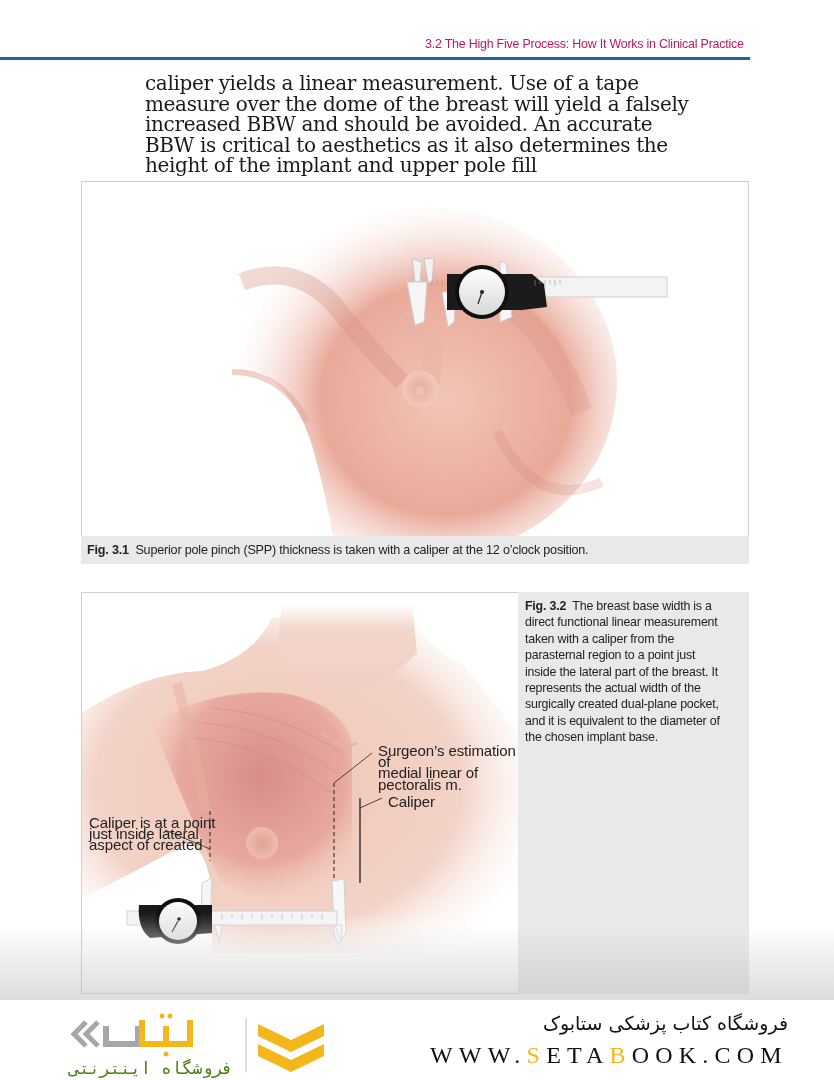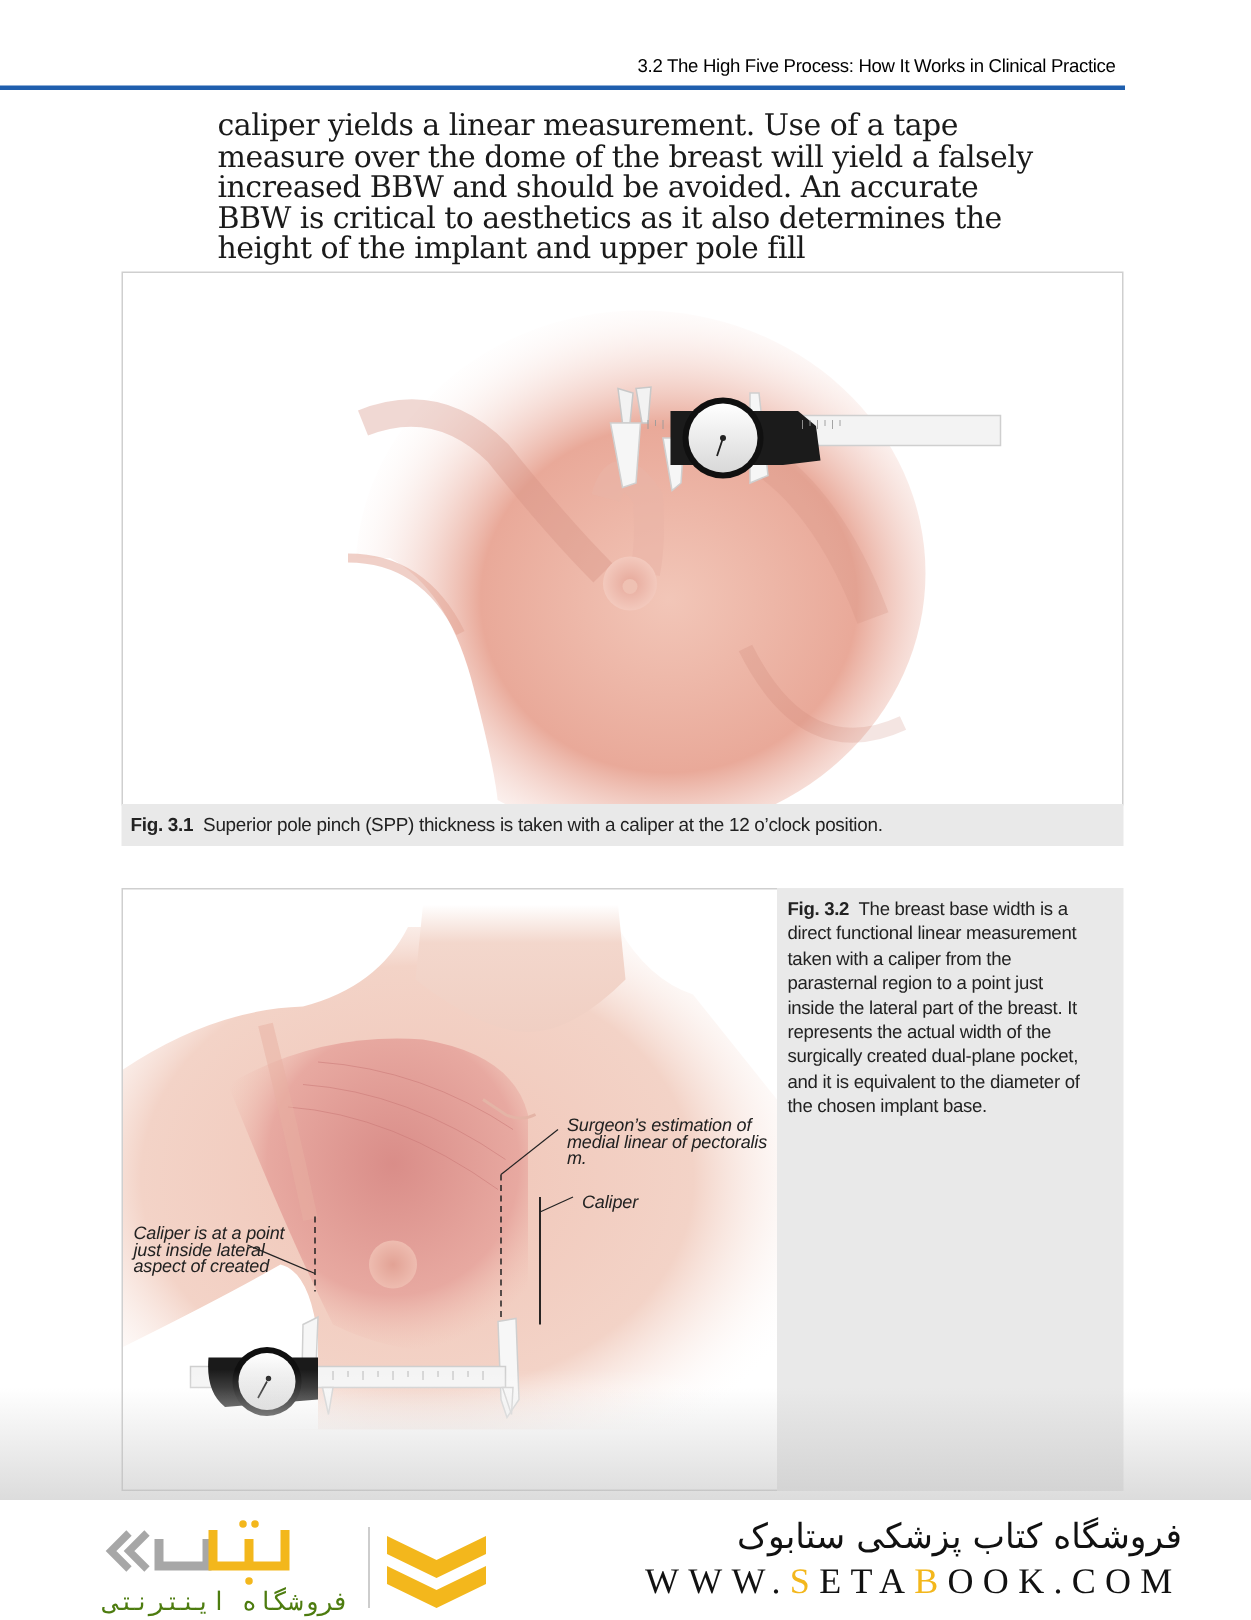--- a/index.html
+++ b/index.html
@@ -1,30 +1,30 @@
 <!DOCTYPE html>
 <html><head>
 <meta charset="utf-8">
 <style>
   html, body { margin: 0; padding: 0; }
   body { width: 834px; height: 1080px; position: relative; background: #ffffff; overflow: hidden; font-family: "DejaVu Sans", sans-serif; }
-  .running-head { position: absolute; left: 425px; top: 37px; font-size: 12.4px; color: #000000; letter-spacing: -0.2px; font-family: "Liberation Sans", sans-serif; }
+  .running-head { position: absolute; left: 425px; top: 37px; font-size: 12.4px; color: #be185d; letter-spacing: -0.2px; font-family: "Liberation Sans", sans-serif; }
   .head-rule { position: absolute; left: 0; top: 57px; width: 750px; height: 3px; background: #1f5fae; }
   .body-text { position: absolute; left: 145px; top: 73px; width: 560px; font-family: "DejaVu Serif", serif; font-size: 20px; line-height: 20.5px; color: #1a1a1a; letter-spacing: -0.35px; }
   .fig1 { position: absolute; left: 81px; top: 181px; width: 668px; height: 484px; border-radius: 17px; }
   .fig1-art { position: absolute; left: 0; top: 0; width: 666px; height: 354px; border: 1px solid #cfcfcf; background: #fff; overflow: hidden; }
   .fig1-cap { position: absolute; left: 0; top: 355px; width: 668px; height: 28px; background: #e9e9e9; font-family: "Liberation Sans", sans-serif; font-size: 12.6px; line-height: 28px; color: #222; padding-left: 6px; box-sizing: border-box; letter-spacing: -0.2px; }
   .fig-label { font-weight: bold; }
   .fig2 { position: absolute; left: 81px; top: 592px; width: 668px; height: 402px; }
   .fig2-art { position: absolute; left: 0; top: 0; width: 436px; height: 400px; border: 1px solid #cfcfcf; background: #fff; overflow: hidden; }
   .fig2-cap { position: absolute; left: 437px; top: 0; width: 231px; height: 402px; background: #e9e9e9; font-family: "Liberation Sans", sans-serif; font-size: 12.4px; line-height: 16.4px; color: #222; padding: 6px 23px 0 7px; box-sizing: border-box; letter-spacing: -0.2px; }
-  .label { position: absolute; font-family: "Liberation Sans", sans-serif; font-size: 12px; line-height: 11.2px; color: #222; letter-spacing: -0.1px; font-style: italic; }
+  .label { position: absolute; font-family: "Liberation Sans", sans-serif; font-size: 15px; line-height: 11.2px; color: #222; letter-spacing: -0.1px; }
   .fade { position: absolute; left: 0; top: 925px; width: 834px; height: 90px; background: linear-gradient(to bottom, rgba(255,255,255,0), rgba(190,190,190,0.55) 85%, rgba(255,255,255,0)); pointer-events: none; }
   .footer { position: absolute; left: 0; top: 1000px; width: 834px; height: 80px; background: #fff; }
-  .store-title { position: absolute; right: 46px; top: 12px; font-family: "DejaVu Sans", sans-serif; font-size: 23px; color: #111; direction: rtl; }
+  .store-title { position: absolute; right: 46px; top: 12px; font-family: "DejaVu Sans", sans-serif; font-size: 19px; color: #111; direction: rtl; }
   .store-url { position: absolute; left: 430px; top: 42px; font-family: Liberation Serif, serif; font-size: 24px; letter-spacing: 6.2px; color: #111; }
   .store-url .hl { color: #f3b71c; }
   .logo { position: absolute; left: 66px; top: 1012px; width: 270px; height: 64px; }
   .logo-text-sub { position: absolute; left: 0; top: 46px; width: 170px; font-size: 17px; color: #4d7c0f; direction: rtl; text-align: center; font-family: Liberation Mono, monospace; }
 </style>
 </head>
 <body>
 
 <div class="running-head">3.2  The High Five Process: How It Works in Clinical Practice</div>
 <div class="head-rule"></div>

